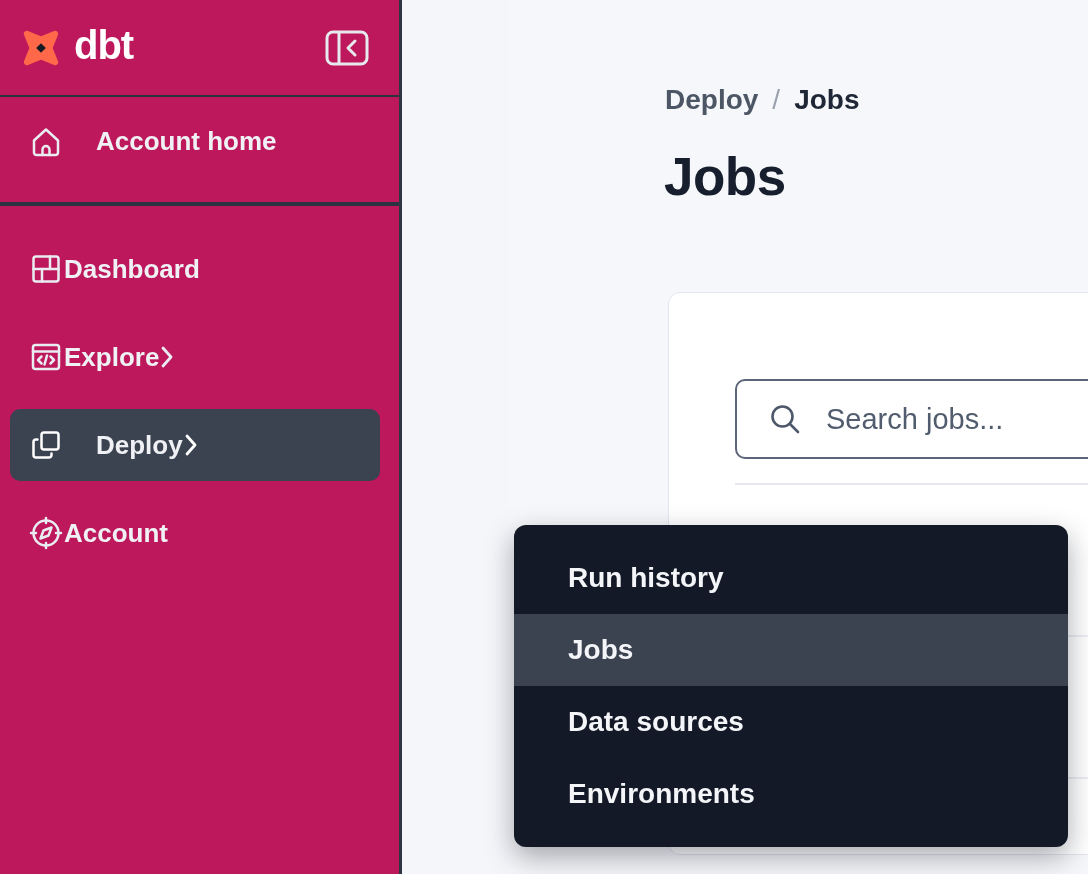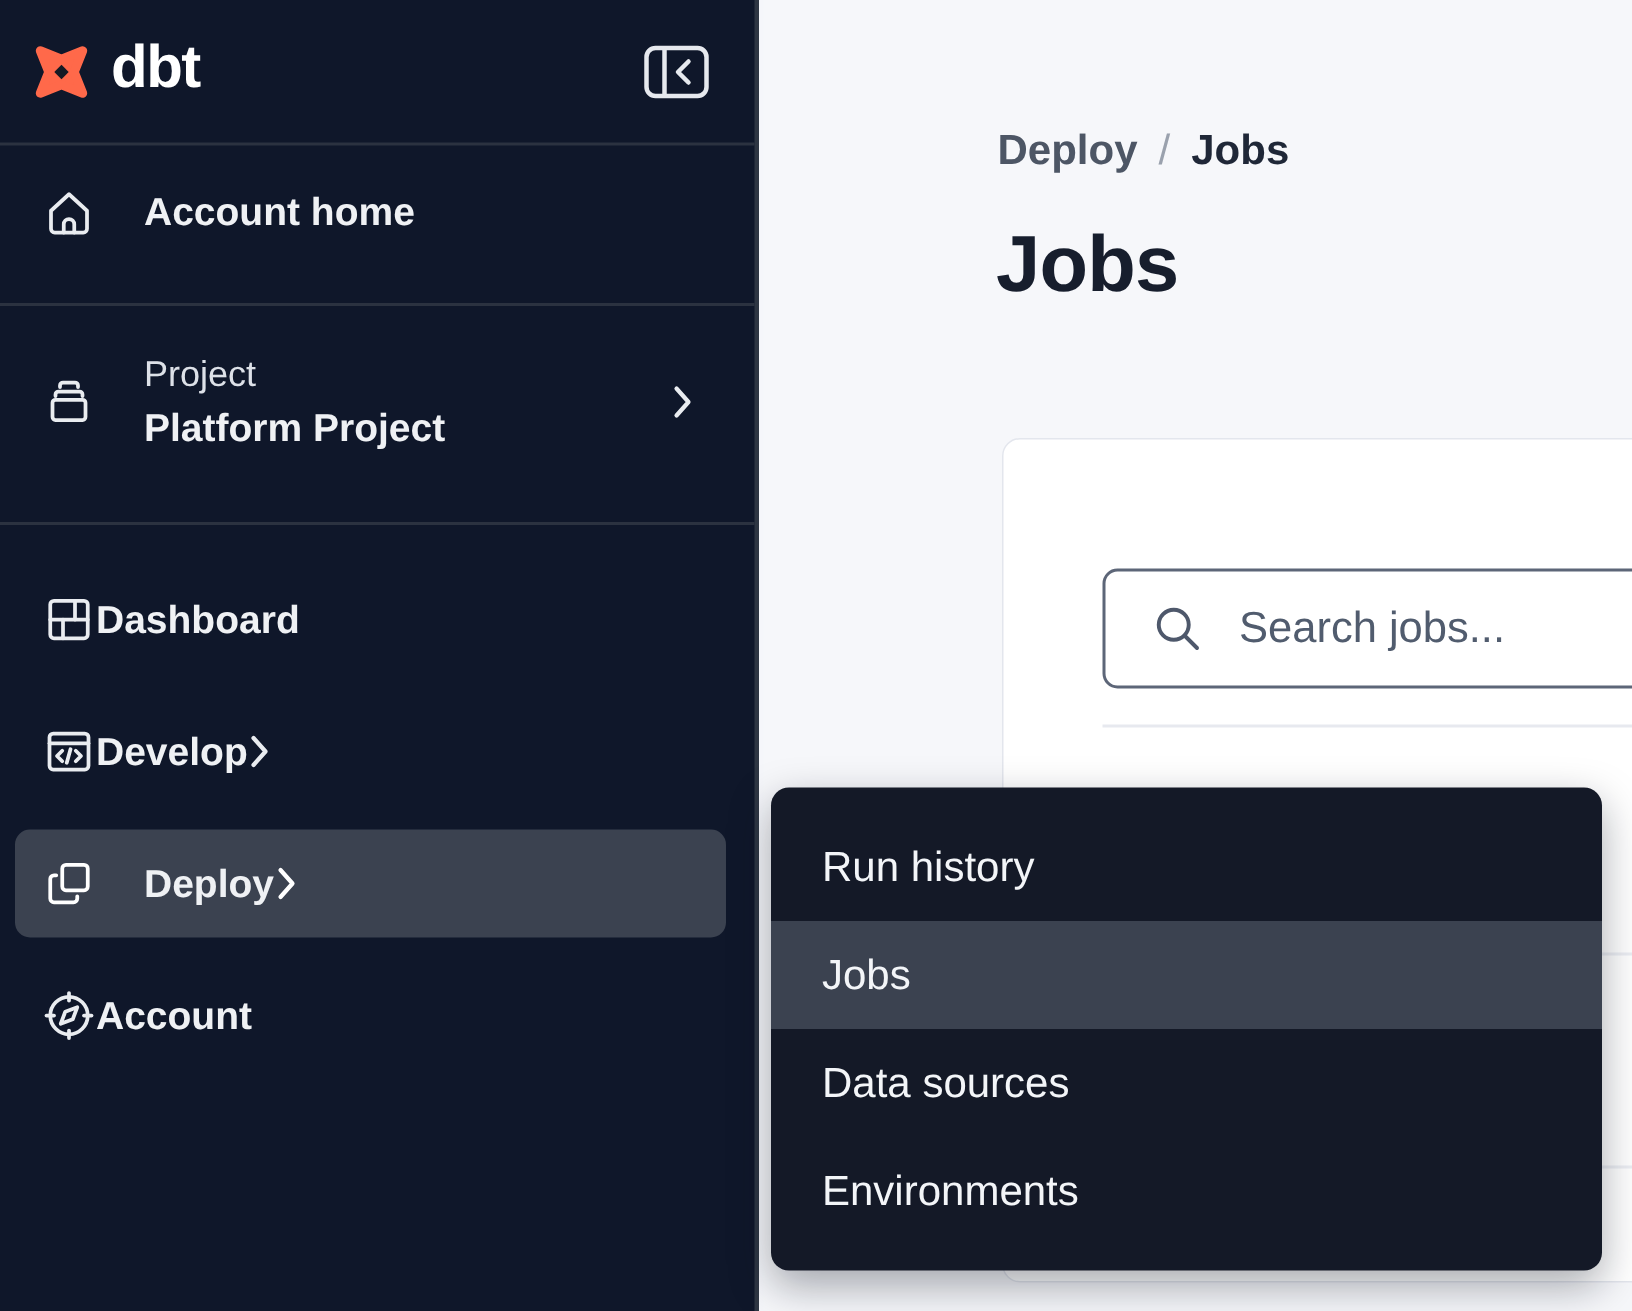--- a/index.html
+++ b/index.html
@@ -6,22 +6,22 @@
   html, body { width: 1088px; height: 874px; overflow: hidden; }
   body {
     font-family: "Liberation Sans", sans-serif;
     background: #f5f6fa;
     position: relative;
     color: #1a2130;
   }
 
   
   .sidebar {
-    position: absolute; left: 0; top: 0; width: 506px; height: 874px;
-    background: #0f172a;
+    position: absolute; left: 0; top: 0; width: 402px; height: 874px;
+    background: #be185d;
     border-right: 3px solid #2e3643;
     color: #eceef2;
   }
   .sb-header {
     height: 95px; display: flex; align-items: center;
     padding: 0 30px 0 18px;
   }
   .logo-mark { width: 46px; height: 46px; flex: 0 0 auto; }
   .logo-text {
     color: #ffffff; font-size: 40px; font-weight: 800;
@@ -89,21 +89,21 @@
 
   
   .flyout {
     position: absolute; left: 514px; top: 525px; width: 554px; height: 322px;
     background: #141927; border-radius: 12px; z-index: 5;
     box-shadow: 0 10px 28px rgba(10, 15, 28, 0.35);
     padding: 17px 0; color: #f3f5f8;
   }
   .flyout-item {
     height: 72px; display: flex; align-items: center;
-    padding: 0 34px; font-size: 28px; font-weight: 400; cursor: pointer;
+    padding: 0 54px; font-size: 28px; font-weight: 700; cursor: pointer;
   }
   .flyout-item.active { background: #3b4250; }
 
   svg { display: block; }
 </style>
 </head>
 <body>
 
 <nav class="sidebar">
   <div class="sb-header">
@@ -131,39 +131,20 @@
     <span class="icon">
       <svg viewBox="0 0 36 36" width="36" height="36" fill="none" stroke="#e9ecf0" stroke-width="2.5" stroke-linecap="round" stroke-linejoin="round">
         <path d="M6 16.5 L18 5.5 L30 16.5 V28.5 a2.5 2.5 0 0 1 -2.5 2.5 H8.5 A2.5 2.5 0 0 1 6 28.5 Z"></path>
         <path d="M14.5 31 v-5.5 a3.5 3.5 0 0 1 7 0 V31"></path>
       </svg>
     </span>
     <span class="sb-label">Account home</span>
   </div>
   <div class="sb-divider"></div>
 
-  <div class="sb-row row-project">
-    <span class="icon">
-      <svg viewBox="0 0 36 36" width="36" height="36" fill="none" stroke="#e9ecf0" stroke-width="2.5" stroke-linecap="round" stroke-linejoin="round">
-        <path d="M12 8 V7 a2 2 0 0 1 2 -2 h8 a2 2 0 0 1 2 2 v1"></path>
-        <path d="M9 14 v-1 a2 2 0 0 1 2 -2 h14 a2 2 0 0 1 2 2 v1"></path>
-        <rect x="7" y="16.5" width="22" height="13.5" rx="2"></rect>
-      </svg>
-    </span>
-    <span class="proj-text">
-      <div class="small">Project</div>
-      <div class="sb-label">Platform Project</div>
-    </span>
-    <span class="spacer"></span>
-    <span class="chev">
-      <svg viewBox="0 0 16 28" width="16" height="28" fill="none" stroke="#e9ecf0" stroke-width="2.8" stroke-linecap="round" stroke-linejoin="round">
-        <path d="M4 5 L12 14 L4 23"></path>
-      </svg>
-    </span>
-  </div>
   <div class="sb-divider"></div>
 
   <div class="sb-nav">
     <div class="nav-item">
       <span class="icon">
         <svg viewBox="0 0 36 36" width="36" height="36" fill="none" stroke="#e9ecf0" stroke-width="2.5" stroke-linecap="round" stroke-linejoin="round">
           <rect x="5.5" y="5.5" width="25" height="25" rx="2.5"></rect>
           <line x1="5.5" y1="18" x2="30.5" y2="18"></line>
           <line x1="22" y1="5.5" x2="22" y2="18"></line>
           <line x1="14" y1="18" x2="14" y2="30.5"></line>
@@ -175,21 +156,21 @@
     <div class="nav-item">
       <span class="icon">
         <svg viewBox="0 0 36 36" width="36" height="36" fill="none" stroke="#e9ecf0" stroke-width="2.5" stroke-linecap="round" stroke-linejoin="round">
           <rect x="5" y="6" width="26" height="24" rx="2.5"></rect>
           <line x1="5" y1="12.5" x2="31" y2="12.5"></line>
           <path d="M13.5 17.5 L10 21 L13.5 24.5"></path>
           <path d="M19 16.5 L16.5 25.5"></path>
           <path d="M22.5 17.5 L26 21 L22.5 24.5"></path>
         </svg>
       </span>
-      <span class="sb-label">Develop</span>
+      <span class="sb-label">Explore</span>
       <span class="spacer"></span>
       <span class="chev">
         <svg viewBox="0 0 16 28" width="16" height="28" fill="none" stroke="#e9ecf0" stroke-width="2.8" stroke-linecap="round" stroke-linejoin="round">
           <path d="M4 5 L12 14 L4 23"></path>
         </svg>
       </span>
     </div>
 
     <div class="nav-item active-wrap">
       <span class="active-pill">

